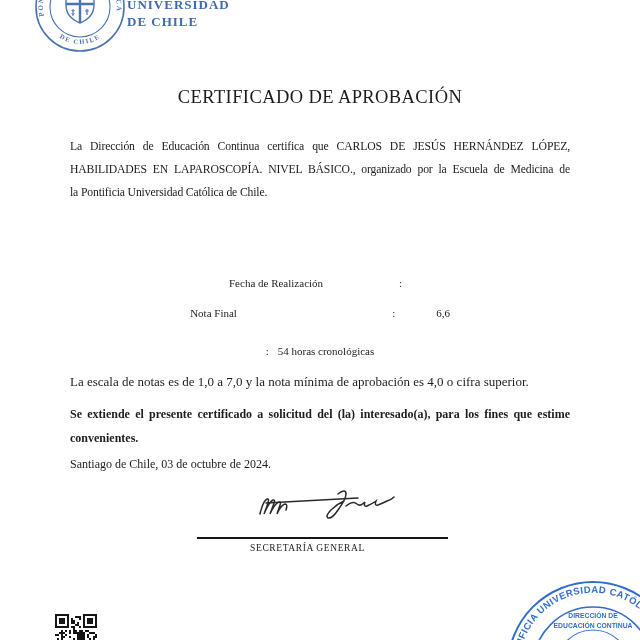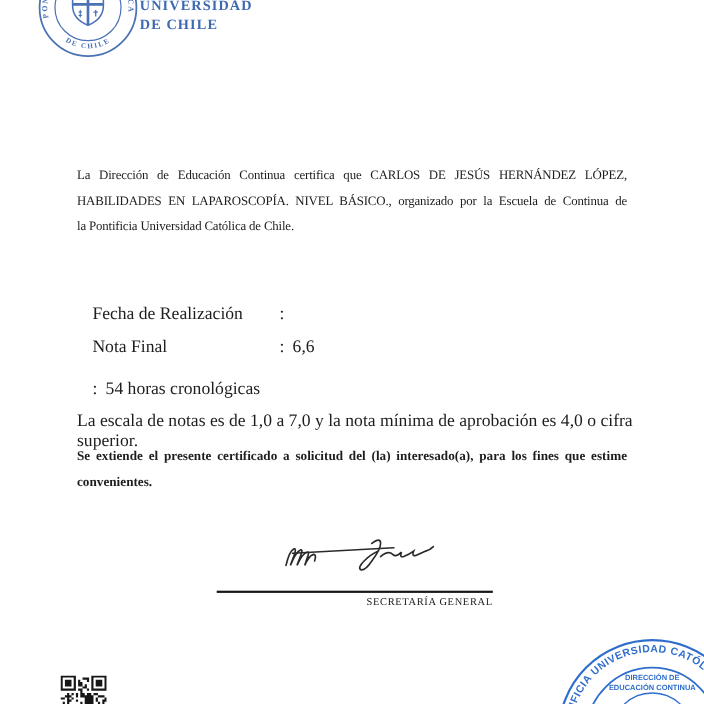--- a/index.html
+++ b/index.html
@@ -6,35 +6,35 @@
   .page{position:relative;width:640px;height:640px;background:#ffffff;overflow:hidden;
         font-family:"Liberation Serif",serif;color:#1d1d1d;}
   
   .logo-seal{position:absolute;left:32px;top:-41px;width:96px;height:96px;}
   .wordmark{position:absolute;left:127px;top:-3px;color:#3d6ab1;font-weight:600;
             font-size:13px;line-height:16.5px;letter-spacing:1px;}
   
   .title{position:absolute;left:0;width:640px;top:87px;text-align:center;
          font-size:18.5px;letter-spacing:.4px;color:#1c1c1c;}
   
-  .intro{position:absolute;left:70px;width:500px;top:148px;font-size:11.7px;
+  .intro{position:absolute;left:70px;width:500px;top:135px;font-size:11.7px;
          letter-spacing:-0.15px;line-height:23px;}
   .jl{text-align:justify;text-align-last:justify;}
   
-  .row{position:absolute;left:84px;width:500px;display:flex;font-size:16px;}
+  .row{position:absolute;left:70px;width:500px;display:flex;font-size:11px;justify-content:center;}
   .row .lbl{width:170px;flex:none;}
   .row .sep{width:12px;flex:none;}
-  .row-fecha{top:277px;} .row-nota{top:307px;} .row-duracion{top:345px;}
-  .scale{position:absolute;left:70px;top:374px;font-size:16px;width:520px;}
+  .row-fecha{top:277px;} .row-nota{top:307px;gap:32px;} .row-duracion{top:345px;}
+  .scale{position:absolute;left:70px;top:374px;font-size:13px;width:520px;}
   .issuance{position:absolute;left:70px;top:402px;width:500px;font-size:12px;line-height:24px;font-weight:bold;}
   .place{position:absolute;left:70px;top:457px;font-size:12px;}
   
   .sig-svg{position:absolute;left:226px;top:484px;}
   .sig-line{position:absolute;left:197px;top:537px;width:251px;height:2px;background:#161616;}
-  .sig-caption{position:absolute;left:197px;top:543px;width:251px;text-align:right;
+  .sig-caption{position:absolute;left:182px;top:543px;width:251px;text-align:center;
                font-size:9.5px;letter-spacing:.6px;color:#222;}
   
   .qr{position:absolute;left:55px;top:614px;}
   .stamp{position:absolute;left:498px;top:572px;}
   .seal-ring-text{font-family:"Liberation Serif",serif;font-weight:bold;fill:#4a72b4;}
   .stamp-text{font-family:"Liberation Sans",sans-serif;font-weight:bold;fill:#2f6ecc;}
 </style>
 </head>
 <body>
 
@@ -65,24 +65,25 @@
       <path d="M41 50 v7 M39.5 51.5 q1.5 1.5 3 0 M39.5 54.5 q1.5 1.5 3 0" fill="none" stroke="#4a72b4" stroke-width="1"></path>
       <path d="M55 50 v6 M53 52 h4" fill="none" stroke="#4a72b4" stroke-width="1.2"></path>
     </g>
   </svg>
 
   <div class="wordmark">
     <div>UNIVERSIDAD</div>
     <div>DE CHILE</div>
   </div>
 
+  <div class="title">CERTIFICADO DE APROBACIÓN</div>
 
   <div class="intro">
     <div class="jl">La Dirección de Educación Continua certifica que CARLOS DE JESÚS HERNÁNDEZ LÓPEZ,</div>
-    <div class="jl">HABILIDADES EN LAPAROSCOPÍA. NIVEL BÁSICO., organizado por la Escuela de Continua de</div>
+    <div class="jl">HABILIDADES EN LAPAROSCOPÍA. NIVEL BÁSICO., organizado por la Escuela de Medicina de</div>
     <div>la Pontificia Universidad Católica de Chile.</div>
   </div>
 
   <div class="row row-fecha">
     <span class="lbl">Fecha de Realización</span>
     <span class="sep">:</span>
   </div>
   <div class="row row-nota">
     <span class="lbl">Nota Final</span>
     <span class="sep">:</span>
@@ -91,20 +92,21 @@
   <div class="row row-duracion">
     <span class="sep">:</span>
     <span class="val">54 horas cronológicas</span>
   </div>
 
   <div class="scale">La escala de notas es de 1,0 a 7,0 y la nota mínima de aprobación es 4,0 o cifra superior.</div>
   <div class="issuance">
     <div class="jl">Se extiende el presente certificado a solicitud del (la) interesado(a), para los fines que estime</div>
     <div>convenientes.</div>
   </div>
+  <div class="place">Santiago de Chile, 03 de octubre de 2024.</div>
 
   <svg class="sig-svg" viewBox="0 0 190 46" width="190" height="46" aria-hidden="true">
     <g fill="none" stroke="#2a2a2a" stroke-width="1.5" stroke-linecap="round">
       <path d="M34 30 q3 -13 7 -15 q3 -1 0 7 l-3 8 q5 -12 9 -14 q3 -1 0 6 l-3 8 q5 -11 9 -12 q3 -1 0 6 l-2 6 q4 -9 8 -10 q3 0 1 6"></path>
       <path d="M40 19 L132 14"></path>
       <path d="M112 10 q8 -6 8 0 q0 5 -8 16 q-6 9 -10 8 q-3 -2 3 -8 q6 -6 13 -9"></path>
       <path d="M120 22 q7 -6 11 -2 q3 3 8 -2 q-2 5 2 4 q5 -2 9 -5 q-2 5 2 4 q5 -2 9 -4 q4 -1 7 -4"></path>
     </g>
   </svg>
   <div class="sig-line"></div>

